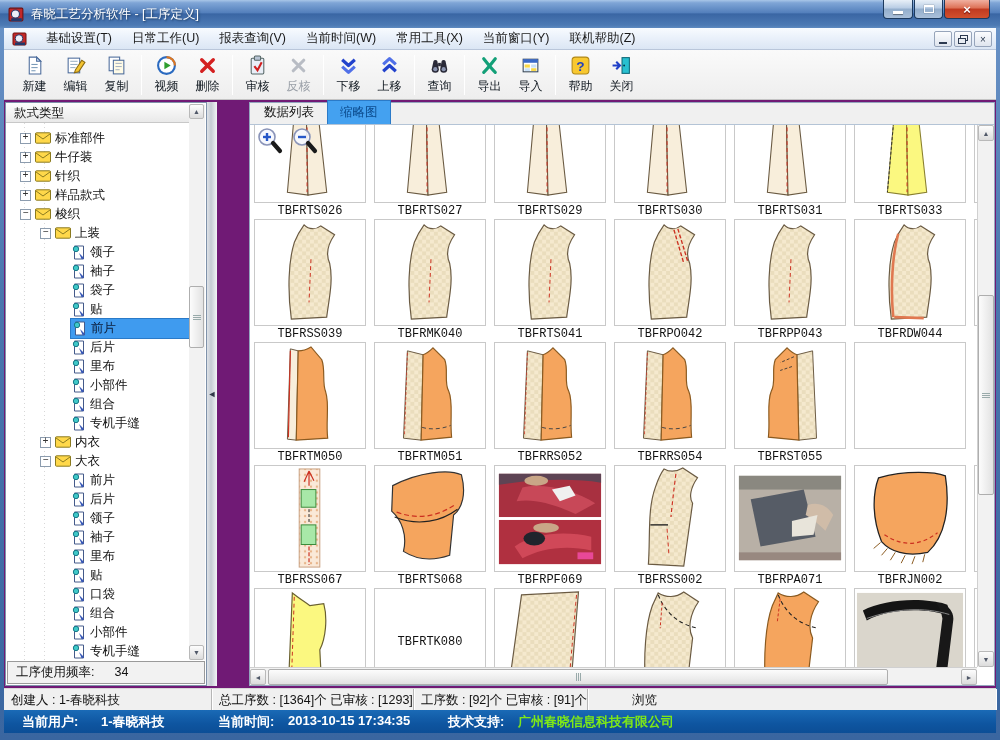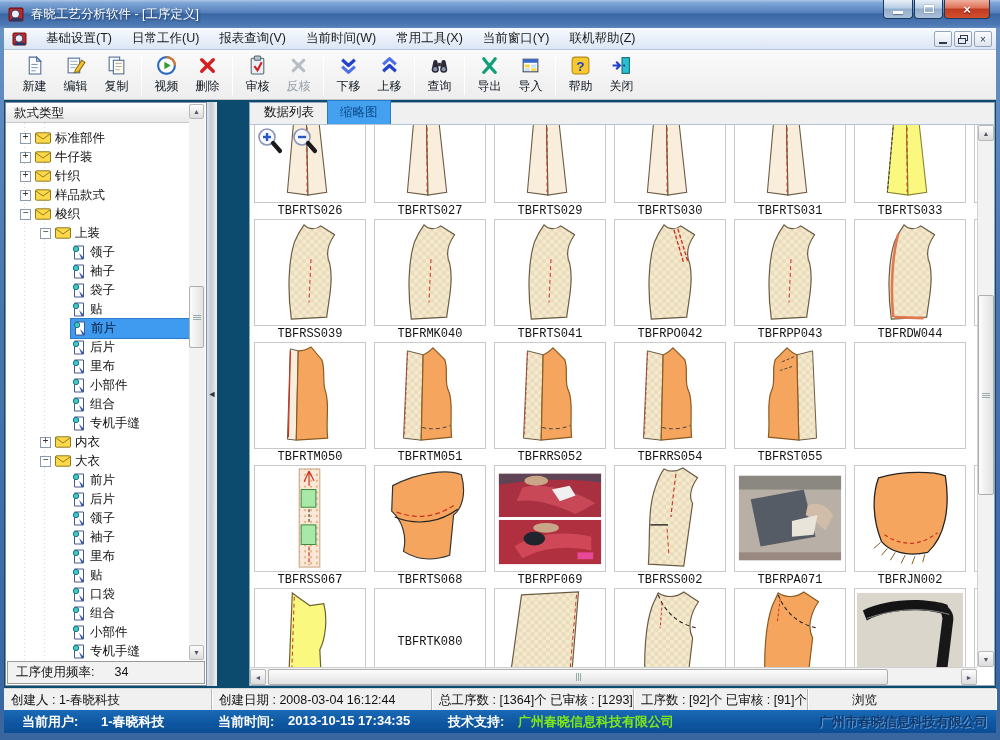--- a/index.html
+++ b/index.html
@@ -42,21 +42,21 @@
     display:flex;align-items:center;padding-left:10px;}
   .tbtn{width:41px;height:46px;display:flex;flex-direction:column;align-items:center;justify-content:center;
     border:1px solid transparent;border-radius:3px;cursor:pointer;}
   .tbtn .ticon{width:21px;height:21px;}
   .tbtn .tlabel{font-size:12px;color:#101820;margin-top:2px;white-space:nowrap;}
   .tbtn.disabled{cursor:default;}
   .tbtn.disabled .tlabel{color:#9aa0a8;}
   .tsep{width:1px;height:40px;background:#c2c2c2;border-right:1px solid #fff;margin:0 4px;}
 
   
-  .main{position:absolute;left:4px;right:4px;top:100px;bottom:52px;background:#0c4a6e;}
+  .main{position:absolute;left:4px;right:4px;top:100px;bottom:52px;background:#701a75;}
 
   
   .tree-panel{position:absolute;left:1px;top:2px;width:202px;bottom:2px;background:#fff;border:1px solid #7f92aa;}
   .tree-header{height:20px;background:linear-gradient(180deg,#fdfdfd,#e9e9e9);border-bottom:1px solid #c8c8c8;
     font-size:12.5px;color:#111;padding:2px 0 0 8px;width:calc(100% - 17px);}
   .tree-view{position:absolute;left:0;top:20px;right:17px;bottom:24px;overflow:hidden;padding-top:6px;
     background-image:repeating-linear-gradient(180deg,#d8d8d8 0 1px,transparent 1px 4px),
                      repeating-linear-gradient(180deg,#d8d8d8 0 1px,transparent 1px 4px);
     background-size:1px 100%,1px 100%;background-position:18px 0,38px 0;background-repeat:no-repeat;}
   .trow{height:19px;display:flex;align-items:center;font-size:12.5px;color:#111;white-space:nowrap;cursor:default;}
@@ -1102,27 +1102,25 @@
             <i></i>
           </span>
         </div>
       <div class="sb-btn" style="right:0;top:1px;width:16px;height:16px">►</div>
     </div>
   </div>
 </div>
 
 <div class="statusbar" id="statusbar">
     <div class="ssec" style="width:208px">创建人 : 1-春晓科技</div>
-    <div class="ssec" style="width:220px">创建日期 : 2008-03-04 16:12:44</div>
     <div class="ssec" style="width:202px">总工序数 : [1364]个  已审核 : [1293]个</div>
     <div class="ssec" style="width:174px">工序数 : [92]个  已审核 : [91]个</div>
     <div class="ssec" style="flex:1;padding-left:44px;border-right:none">浏览</div>
   </div>
 
 <div class="bottombar">
   <span class="bb" style="left:18px">当前用户:</span>
   <span class="bb" style="left:97px">1-春晓科技</span>
   <span class="bb" style="left:214px">当前时间:</span>
   <span class="bb" style="left:284px">2013-10-15 17:34:35</span>
   <span class="bb" style="left:444px">技术支持:</span>
   <span class="bb bb-green" style="left:514px">广州春晓信息科技有限公司</span>
-  <span class="bb bb-company">广州市春晓信息科技有限公司</span>
 </div>
 
 </body></html>

